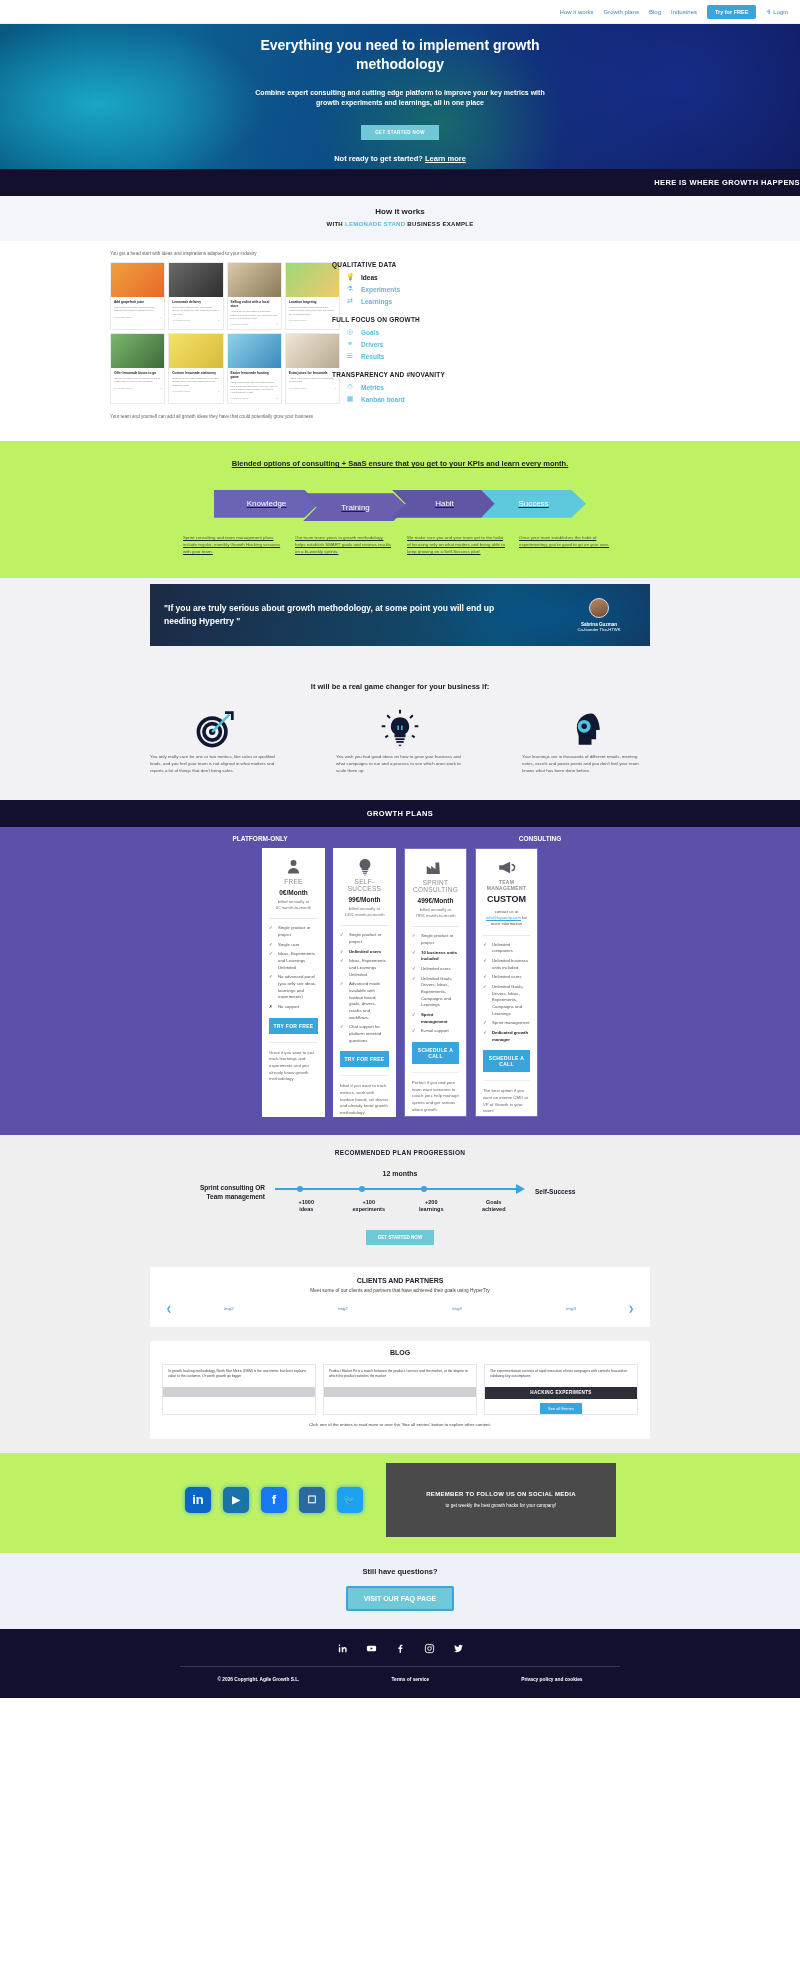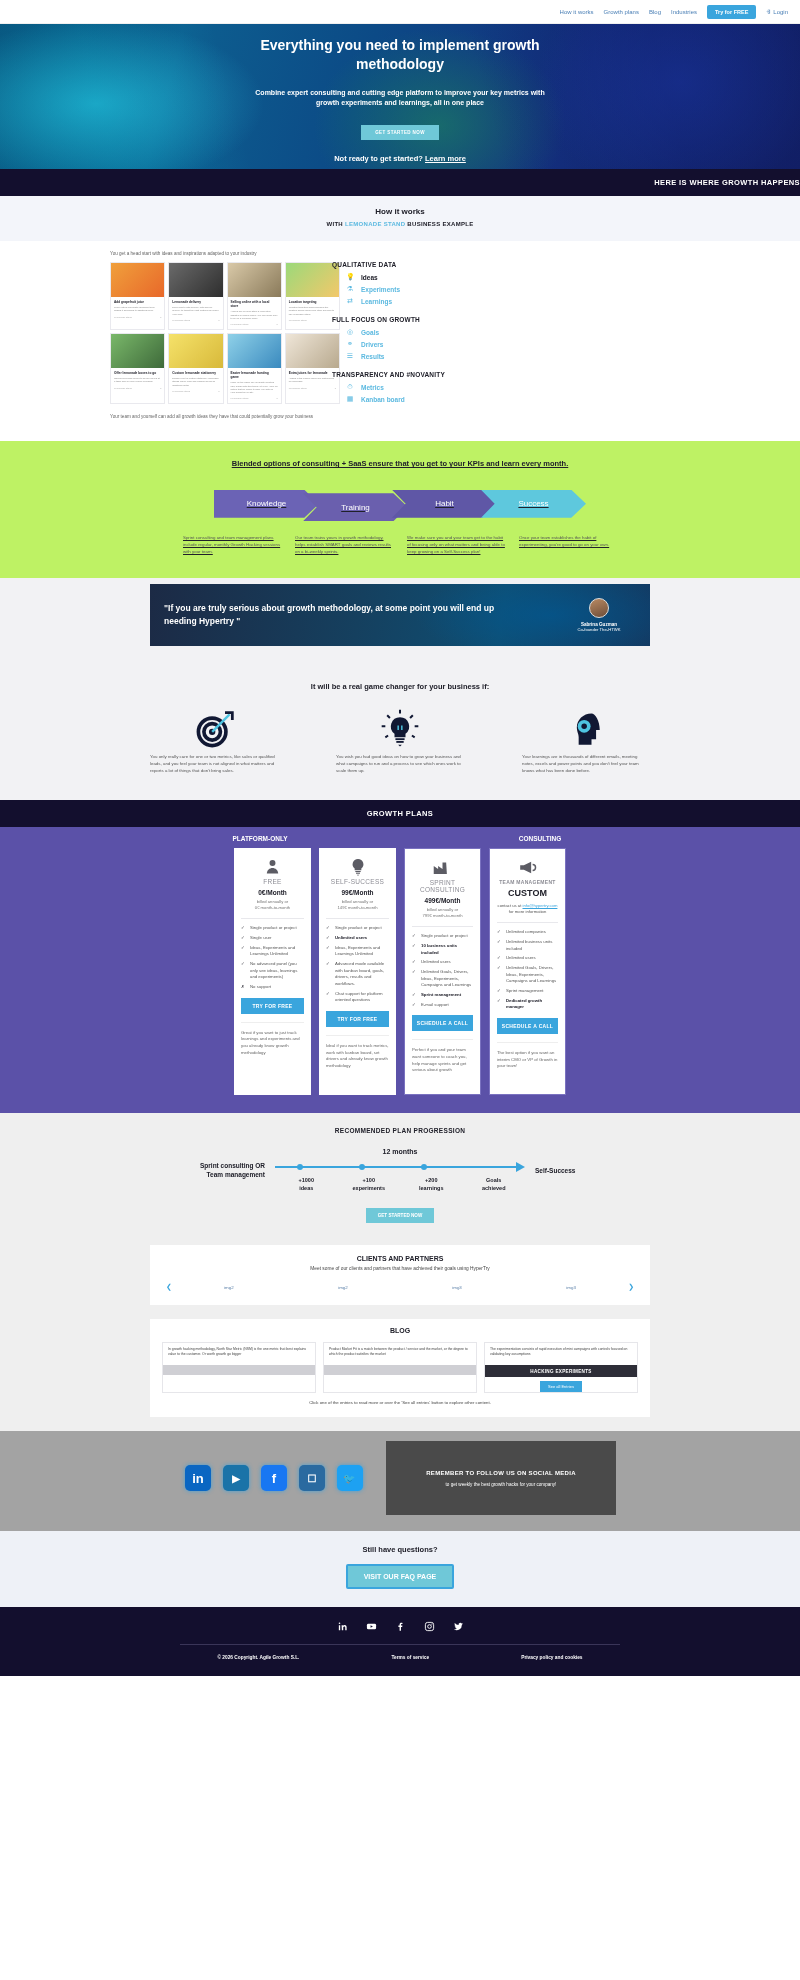--- a/index.html
+++ b/index.html
@@ -129,21 +129,21 @@
   .gc-ic { height: 46px; display:flex; align-items:center; justify-content:center; }
   .gc-txt { font-size: 4.4px; color:#555; line-height: 1.6; text-align: left; padding: 0 6px; }
 
   
   .plans-band { background:#130f2e; color:#fff; text-align:center; font-size:7.5px; font-weight:bold; letter-spacing:.4px; padding: 9px 0; }
   .plans { background: #5b51a8; padding: 8px 0 18px; }
   .plans-heads { display:flex; justify-content:center; gap: 0; color:#fff; font-size:6.5px; font-weight:bold; }
   .ph1 { width: 280px; text-align:center; }
   .ph2 { width: 280px; text-align:center; }
   .plan-row { display:flex; justify-content:center; gap: 8px; margin-top: 6px; }
-  .pcard { width: 77px; background:#fff; padding: 8px 7px 20px; }
+  .pcard { width: 63px; background:#fff; padding: 8px 7px 0; }
   .pcard.highlight { border: 1px solid #7a72c0; }
   .pc-ic { text-align:center; height: 22px; display:flex; align-items:center; justify-content:center; }
   .pc-name { text-align:center; font-size:6.5px; color:#8d8d95; letter-spacing:.3px; margin-bottom: 4px; }
   .pc-price { text-align:center; font-size:6.5px; font-weight:bold; }
   .pc-billed { text-align:center; font-size:4.2px; color:#777; line-height:1.5; margin-top:3px; }
   .pc-hr { border-top:1px solid #e8e8ec; margin: 7px 0 6px; }
   .pc-feat { display:flex; gap:4px; font-size:4.3px; color:#555; line-height:1.55; margin-bottom:3px; }
   .pc-feat .ck { color:#20202a; flex: 0 0 5px; }
   .pc-feat.bold span:last-child { font-weight:bold; color:#20202a; }
   .pc-btn {
@@ -188,21 +188,21 @@
   .blog h2 { text-align:center; font-size:7px; font-weight:bold; margin-bottom: 8px; }
   .blog-row { display:flex; gap: 7px; }
   .blog-card { flex:1; border:1px solid #e6e6ea; }
   .blog-card .bt { font-size:3.4px; color:#444; padding:4px 5px; line-height:1.45; height: 22px; }
   .blog-card .bimg { height: 10px; background:#cfcfd4; }
   .blog-card .bimg.dark { background:#2e2e38; color:#fff; font-size:4.6px; font-weight:bold; display:flex; align-items:center; justify-content:center; letter-spacing:.3px; height: 12px; }
   .blog-see { display:block; margin: 4px auto 0; background:#3aa5dd; color:#fff; border:none; font-size:4px; padding: 3px 8px; }
   .blog-note { text-align:center; font-size:4.3px; color:#444; margin-top: 7px; }
 
   
-  .socialwrap { background:#a3a3a3; padding: 10px 0 16px; display:flex; justify-content:center; gap: 22px; align-items:center; }
+  .socialwrap { background:#bef264; padding: 10px 0 16px; display:flex; justify-content:center; gap: 22px; align-items:center; }
   .social-icons { width: 180px; display:flex; flex-wrap: wrap; gap: 12px; justify-content:center; }
   .sicon {
     width: 26px; height: 26px; border-radius: 5px; display:flex; align-items:center;
     justify-content:center; color:#fff; font-size: 13px; font-weight: bold;
     box-shadow: 0 0 4px rgba(60,160,220,.9);
   }
   .social-box {
     width: 230px; height: 74px; background:#4a4a4a; color:#fff;
     display:flex; flex-direction:column; align-items:center; justify-content:center; gap:6px;
   }

